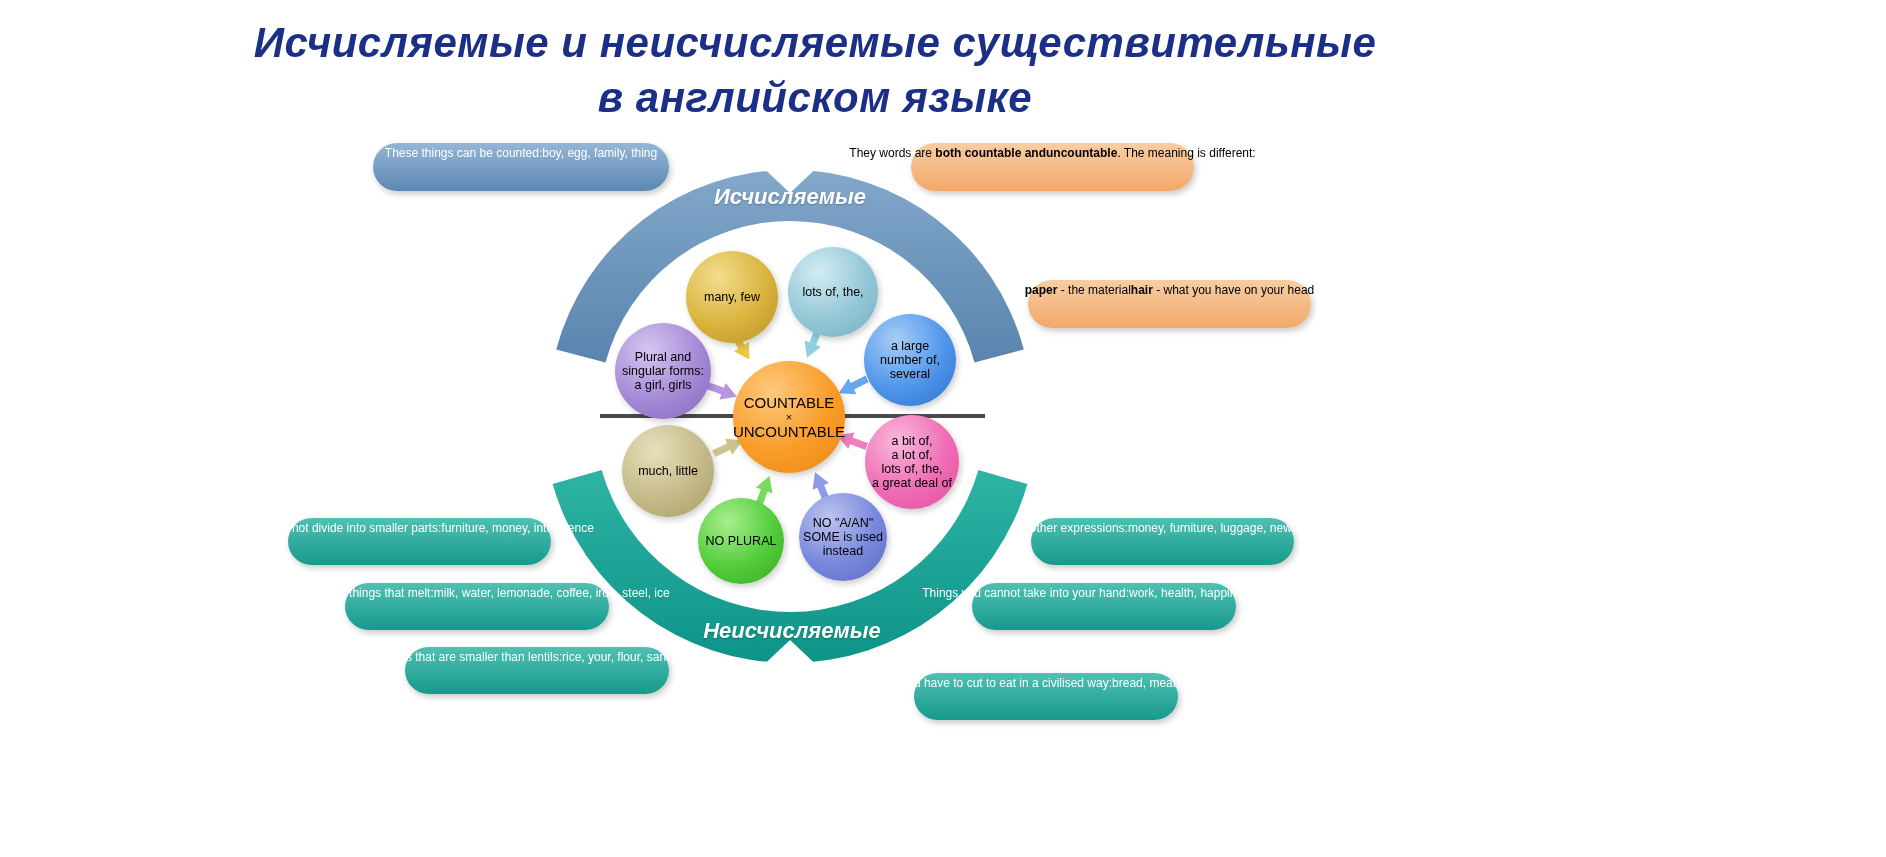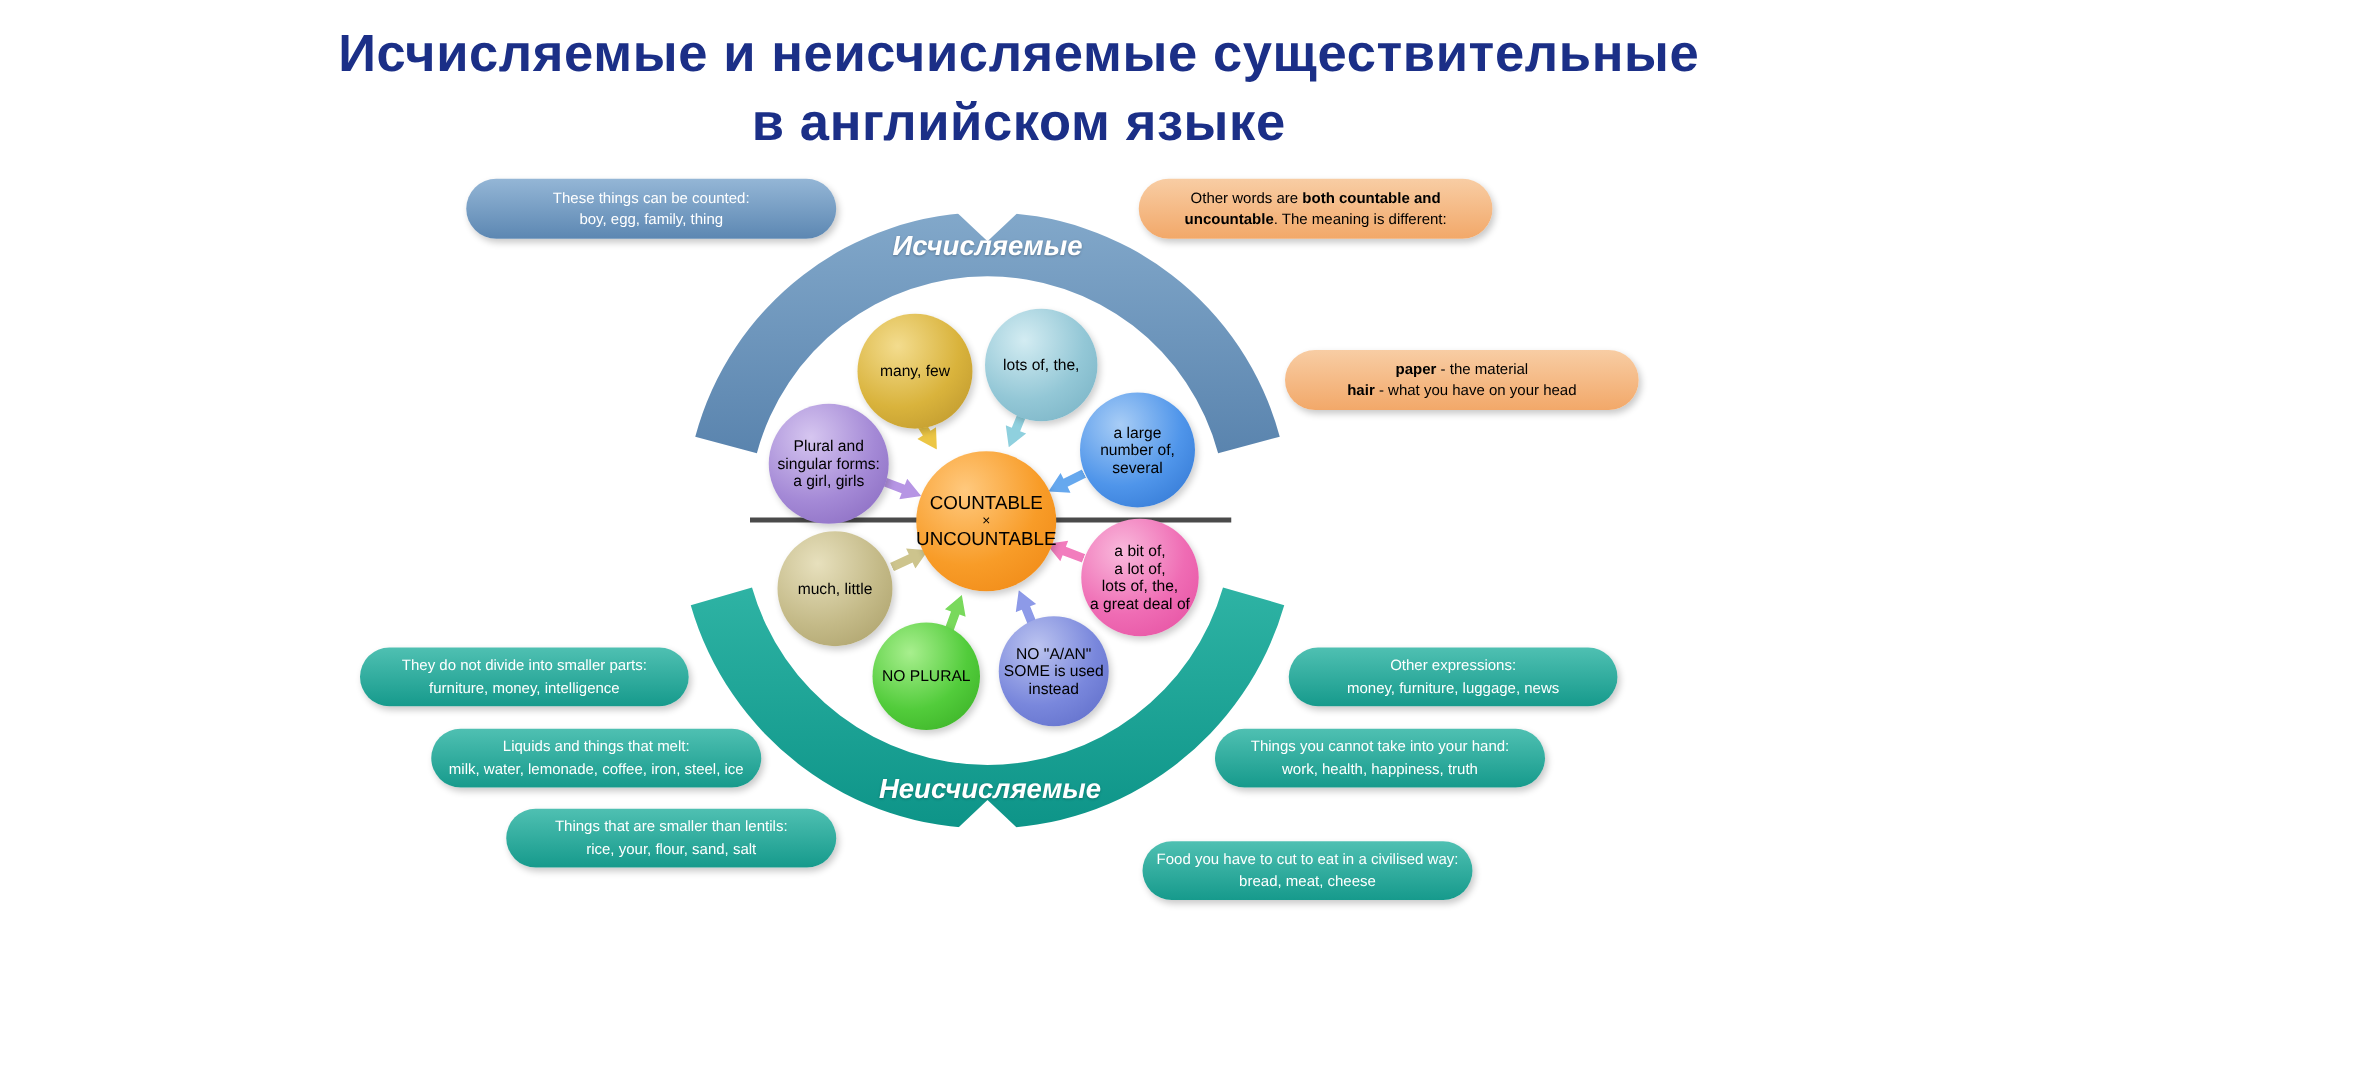--- a/index.html
+++ b/index.html
@@ -2,21 +2,21 @@
 <html><head>
 <meta charset="utf-8">
 <style>
   html,body { margin:0; padding:0; background:#fff; }
   .canvas {
     position:relative; width:1886px; height:857px; background:#ffffff;
     font-family:"Liberation Sans","DejaVu Sans",sans-serif; overflow:hidden;
   }
   .title {
     position:absolute; left:0; top:16px; width:1630px; text-align:center;
-    color:#1b2f87; font-weight:bold; 
+    color:#1b2f87; font-weight:bold; font-style:italic;
     font-size:42px; line-height:1.3; letter-spacing:.5px;
   }
   .arcs-svg { position:absolute; left:0; top:0; width:1886px; height:857px; }
   .arc-label {
     position:absolute; color:#ffffff; font-weight:bold; font-style:italic;
     font-size:22px; text-align:center; width:280px;
     text-shadow:0 1px 2px rgba(0,0,0,.25);
   }
   .arc-label.top { left:650px; top:184px; }
   .arc-label.bottom { left:652px; top:618px; }
@@ -44,21 +44,21 @@
     position:absolute; width:32px; height:20px;
     clip-path:polygon(0 32%, 52% 32%, 52% 6%, 100% 50%, 52% 94%, 52% 68%, 0 68%);
     filter:drop-shadow(1px 1px 1px rgba(0,0,0,.25));
   }
   .ar-gold{background:#ecc645}.ar-aqua{background:#8fd0de}.ar-blue{background:#66a8ee}
   .ar-purple{background:#b695e4}.ar-khaki{background:#cdc48d}.ar-pink{background:#f27dbd}
   .ar-green{background:#79d95c}.ar-violet{background:#8d9ae8}
 
   .note {
     position:absolute; border-radius:24px; box-sizing:border-box;
-    display:flex; flex-direction:column; justify-content:center;
+    display:flex; flex-direction:row; justify-content:center;
     text-align:center; font-size:12px; line-height:1.45; padding:2px 6px;
     box-shadow:2px 3px 6px rgba(0,0,0,.22);
   }
   .note > div { white-space:nowrap; }
   .note.blue   { background:linear-gradient(180deg,#94b6d6,#5c87b2); color:#fff; }
   .note.teal   { background:linear-gradient(180deg,#4fc0b2,#169a8c); color:#fff; }
   .note.orangenote { background:linear-gradient(180deg,#f8cda4,#f2a869); color:#000; }
 </style>
 </head>
 <body>
@@ -142,21 +142,21 @@
 SOME is used
 instead</span>
   </div>
 
   <div class="note blue" style="left:373px; top:143px; width:296px; height:48px;">
     <div><span>These things can be counted:</span></div>
     <div><span>boy, egg, family, thing</span></div>
   </div>
 
   <div class="note orangenote" style="left:911px; top:143px; width:283px; height:48px;">
-    <div><span>Other words are </span><b>both countable and</b></div>
+    <div><span>They words are </span><b>both countable and</b></div>
     <div><b>uncountable</b><span>. The meaning is different:</span></div>
   </div>
   <div class="note orangenote" style="left:1028px; top:280px; width:283px; height:48px;">
     <div><b>paper</b><span> - the material</span></div>
     <div><b>hair</b><span> - what you have on your head</span></div>
   </div>
 
   <div class="note teal" style="left:288px; top:518px; width:263px; height:47px;">
     <div><span>They do not divide into smaller parts:</span></div>
     <div><span>furniture, money, intelligence</span></div>

